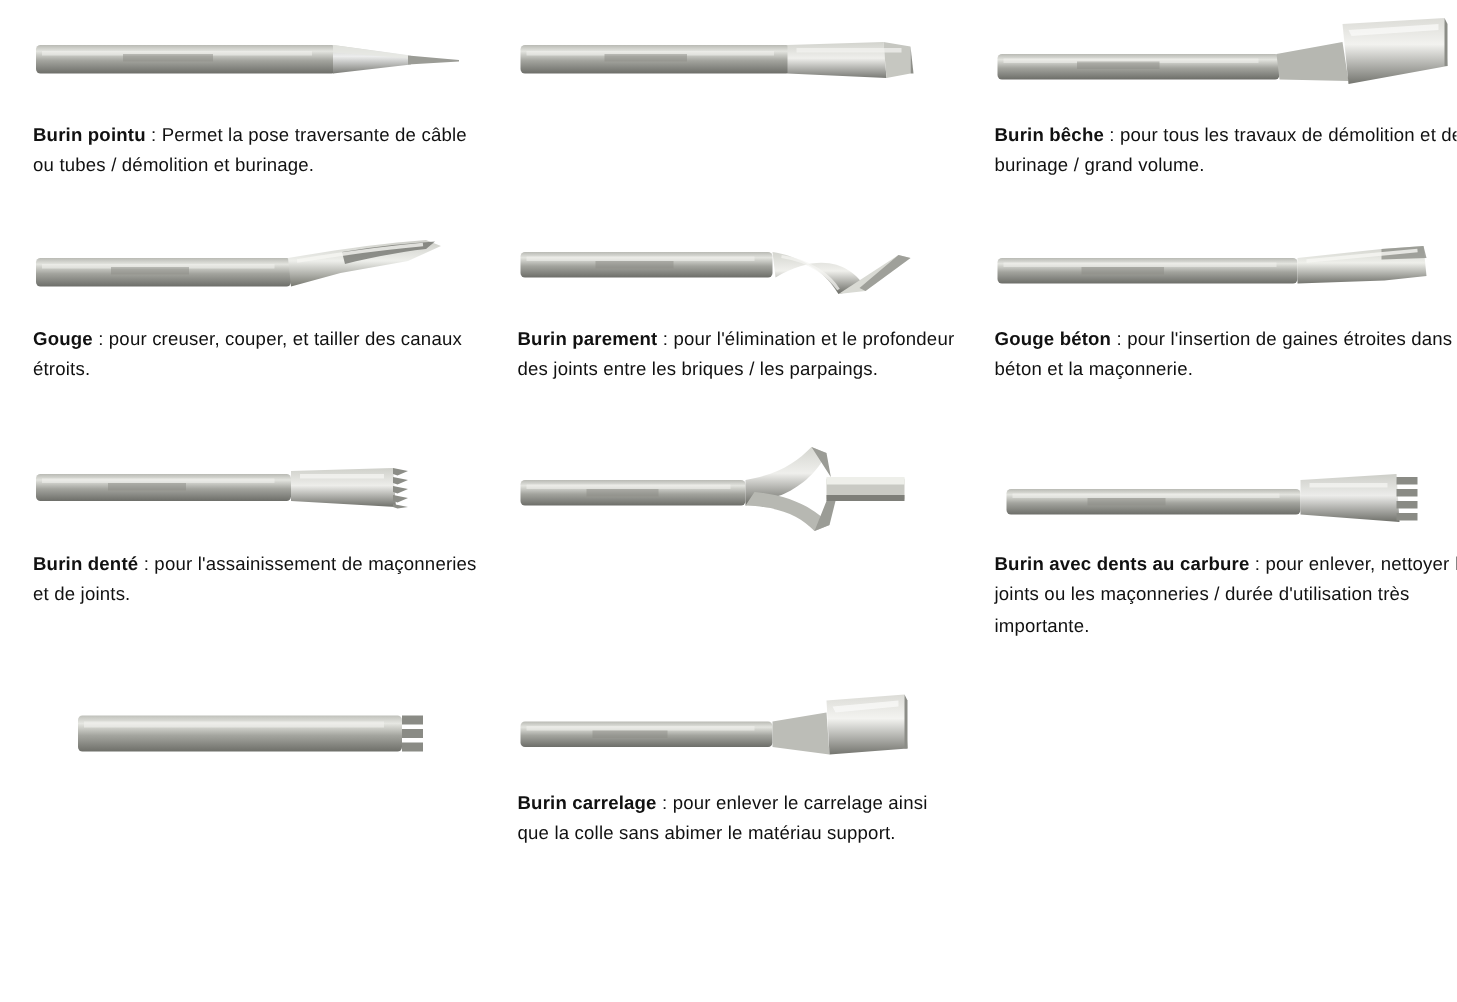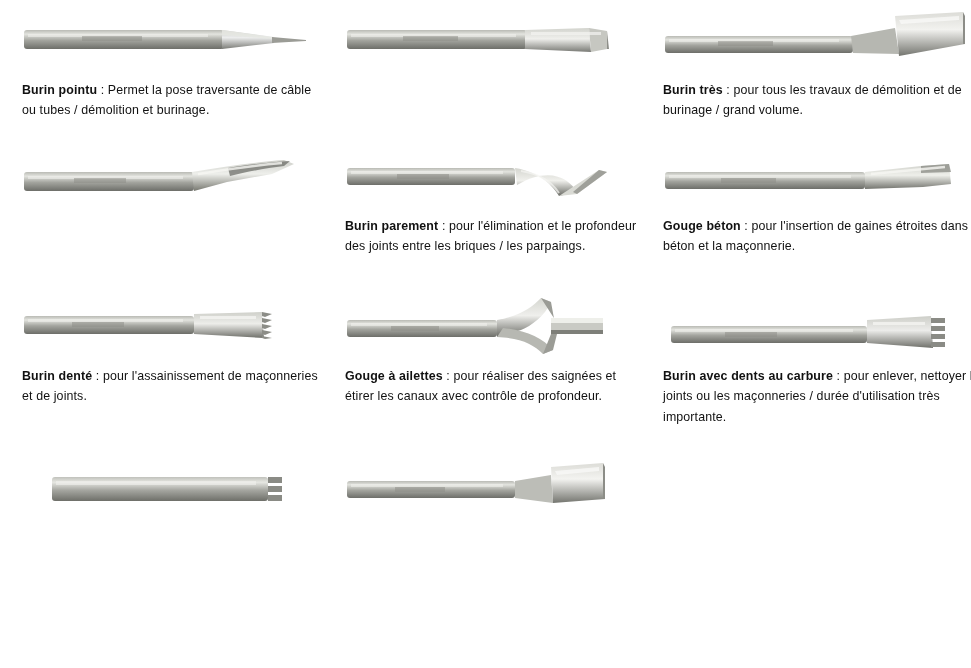--- a/index.html
+++ b/index.html
@@ -141,21 +141,21 @@
           </defs>
           <rect x="2" y="26" width="188" height="17" rx="3" fill="url(#g3)"></rect>
           <rect x="6" y="29" width="170" height="3" fill="#f2f2ee" opacity="0.55"></rect>
           <rect x="55" y="31" width="55" height="5" fill="#8b8c86" opacity="0.5"></rect>
           <polygon points="188,26 232,18 236,44 190,43" fill="#b6b7b1"></polygon>
           <polygon points="232,6 300,2 302,34 236,46" fill="url(#g3b)"></polygon>
           <polygon points="300,2 302,6 302,34 300,34" fill="#8c8d87"></polygon>
           <polygon points="236,10 296,6 296,10 238,14" fill="#fafaf8" opacity="0.75"></polygon>
         </svg>
       </div>
-      <p class="caption"><b>Burin très</b><span> : </span><span>pour tous les travaux de démolition  et de burinage / grand volume.</span></p>
+      <p class="caption"><b>Burin bêche</b><span> : </span><span>pour tous les travaux de démolition  et de burinage / grand volume.</span></p>
     </div>
   </div>
 
   <div class="row-spacer-1"></div>
 
   <div class="grid row-2">
 
     <div class="cell">
       <div class="tool-figure">
         <svg class="tool-svg" width="290" height="60" viewBox="0 0 290 60">
@@ -173,20 +173,21 @@
             </linearGradient>
           </defs>
           <rect x="2" y="20" width="170" height="19" rx="3" fill="url(#g4)"></rect>
           <rect x="6" y="24" width="155" height="3" fill="#f2f2ee" opacity="0.55"></rect>
           <rect x="52" y="26" width="52" height="5" fill="#8b8c86" opacity="0.5"></rect>
           <path d="M170,20 C205,14 235,10 262,8 L272,12 L250,22 L205,30 L172,39 Z" fill="url(#g4b)"></path>
           <path d="M206,16 C230,12 252,10 268,9 L262,14 C244,16 224,20 208,24 Z" fill="#6e6f69" opacity="0.75"></path>
           <path d="M176,22 C206,17 238,13 260,11" stroke="#f6f6f3" stroke-width="2.5" fill="none" opacity="0.8"></path>
         </svg>
       </div>
+      <p class="caption"><b>Gouge</b><span> : </span><span>pour creuser, couper, et tailler des canaux étroits.</span></p>
     </div>
 
     <div class="cell">
       <div class="tool-figure">
         <svg class="tool-svg" width="285" height="60" viewBox="0 0 285 60">
           <defs>
             <linearGradient id="g5" x1="0" y1="0" x2="0" y2="1">
               <stop offset="0%" stop-color="#b9bab4"></stop>
               <stop offset="22%" stop-color="#e3e4df"></stop>
               <stop offset="55%" stop-color="#a3a49e"></stop>
@@ -295,21 +296,20 @@
           <rect x="6" y="29" width="136" height="3" fill="#f2f2ee" opacity="0.55"></rect>
           <rect x="46" y="32" width="48" height="5" fill="#8b8c86" opacity="0.5"></rect>
           <path d="M152,26 C175,22 186,14 196,4 L206,8 C200,22 186,32 176,36 L152,43 Z" fill="url(#g8b)"></path>
           <path d="M152,43 C176,44 188,50 198,60 L208,56 C198,44 180,36 158,34 Z" fill="#b7b8b2"></path>
           <path d="M196,4 L206,8 L210,30 L198,60 L208,56 L214,32 Z" fill="#9b9c96"></path>
           <rect x="206" y="24" width="52" height="16" rx="2" fill="#c9cac4"></rect>
           <rect x="206" y="24" width="52" height="5" fill="#eeefea"></rect>
           <rect x="206" y="36" width="52" height="4" fill="#7e7f79"></rect>
         </svg>
       </div>
-      <p class="caption"><b>Gouge à ailettes</b><span> : </span><span>pour réaliser des saignées et étirer les canaux avec contrôle de profondeur.</span></p>
     </div>
 
     <div class="cell">
       <div class="tool-figure">
         <svg class="tool-svg" width="310" height="68" viewBox="0 0 310 68">
           <defs>
             <linearGradient id="g9" x1="0" y1="0" x2="0" y2="1">
               <stop offset="0%" stop-color="#b9bab4"></stop>
               <stop offset="22%" stop-color="#e3e4df"></stop>
               <stop offset="55%" stop-color="#a3a49e"></stop>
@@ -382,18 +382,19 @@
           </defs>
           <rect x="2" y="22" width="168" height="17" rx="3" fill="url(#g11)"></rect>
           <rect x="6" y="25" width="152" height="3" fill="#f2f2ee" opacity="0.55"></rect>
           <rect x="50" y="28" width="50" height="5" fill="#8b8c86" opacity="0.5"></rect>
           <polygon points="170,22 206,16 208,44 170,39" fill="#bcbdb7"></polygon>
           <polygon points="206,8 258,4 260,40 208,44" fill="url(#g11b)"></polygon>
           <polygon points="258,4 260,8 260,40 258,40" fill="#8c8d87"></polygon>
           <polygon points="210,12 254,8 254,12 212,16" fill="#fafaf8" opacity="0.75"></polygon>
         </svg>
       </div>
+      <p class="caption"><b>Burin carrelage </b><span>: </span><span>pour enlever le carrelage ainsi que la colle sans abimer le matériau support.</span></p>
     </div>
 
     <div class="cell empty"></div>
   </div>
 
 </div>
 
 </body></html>

